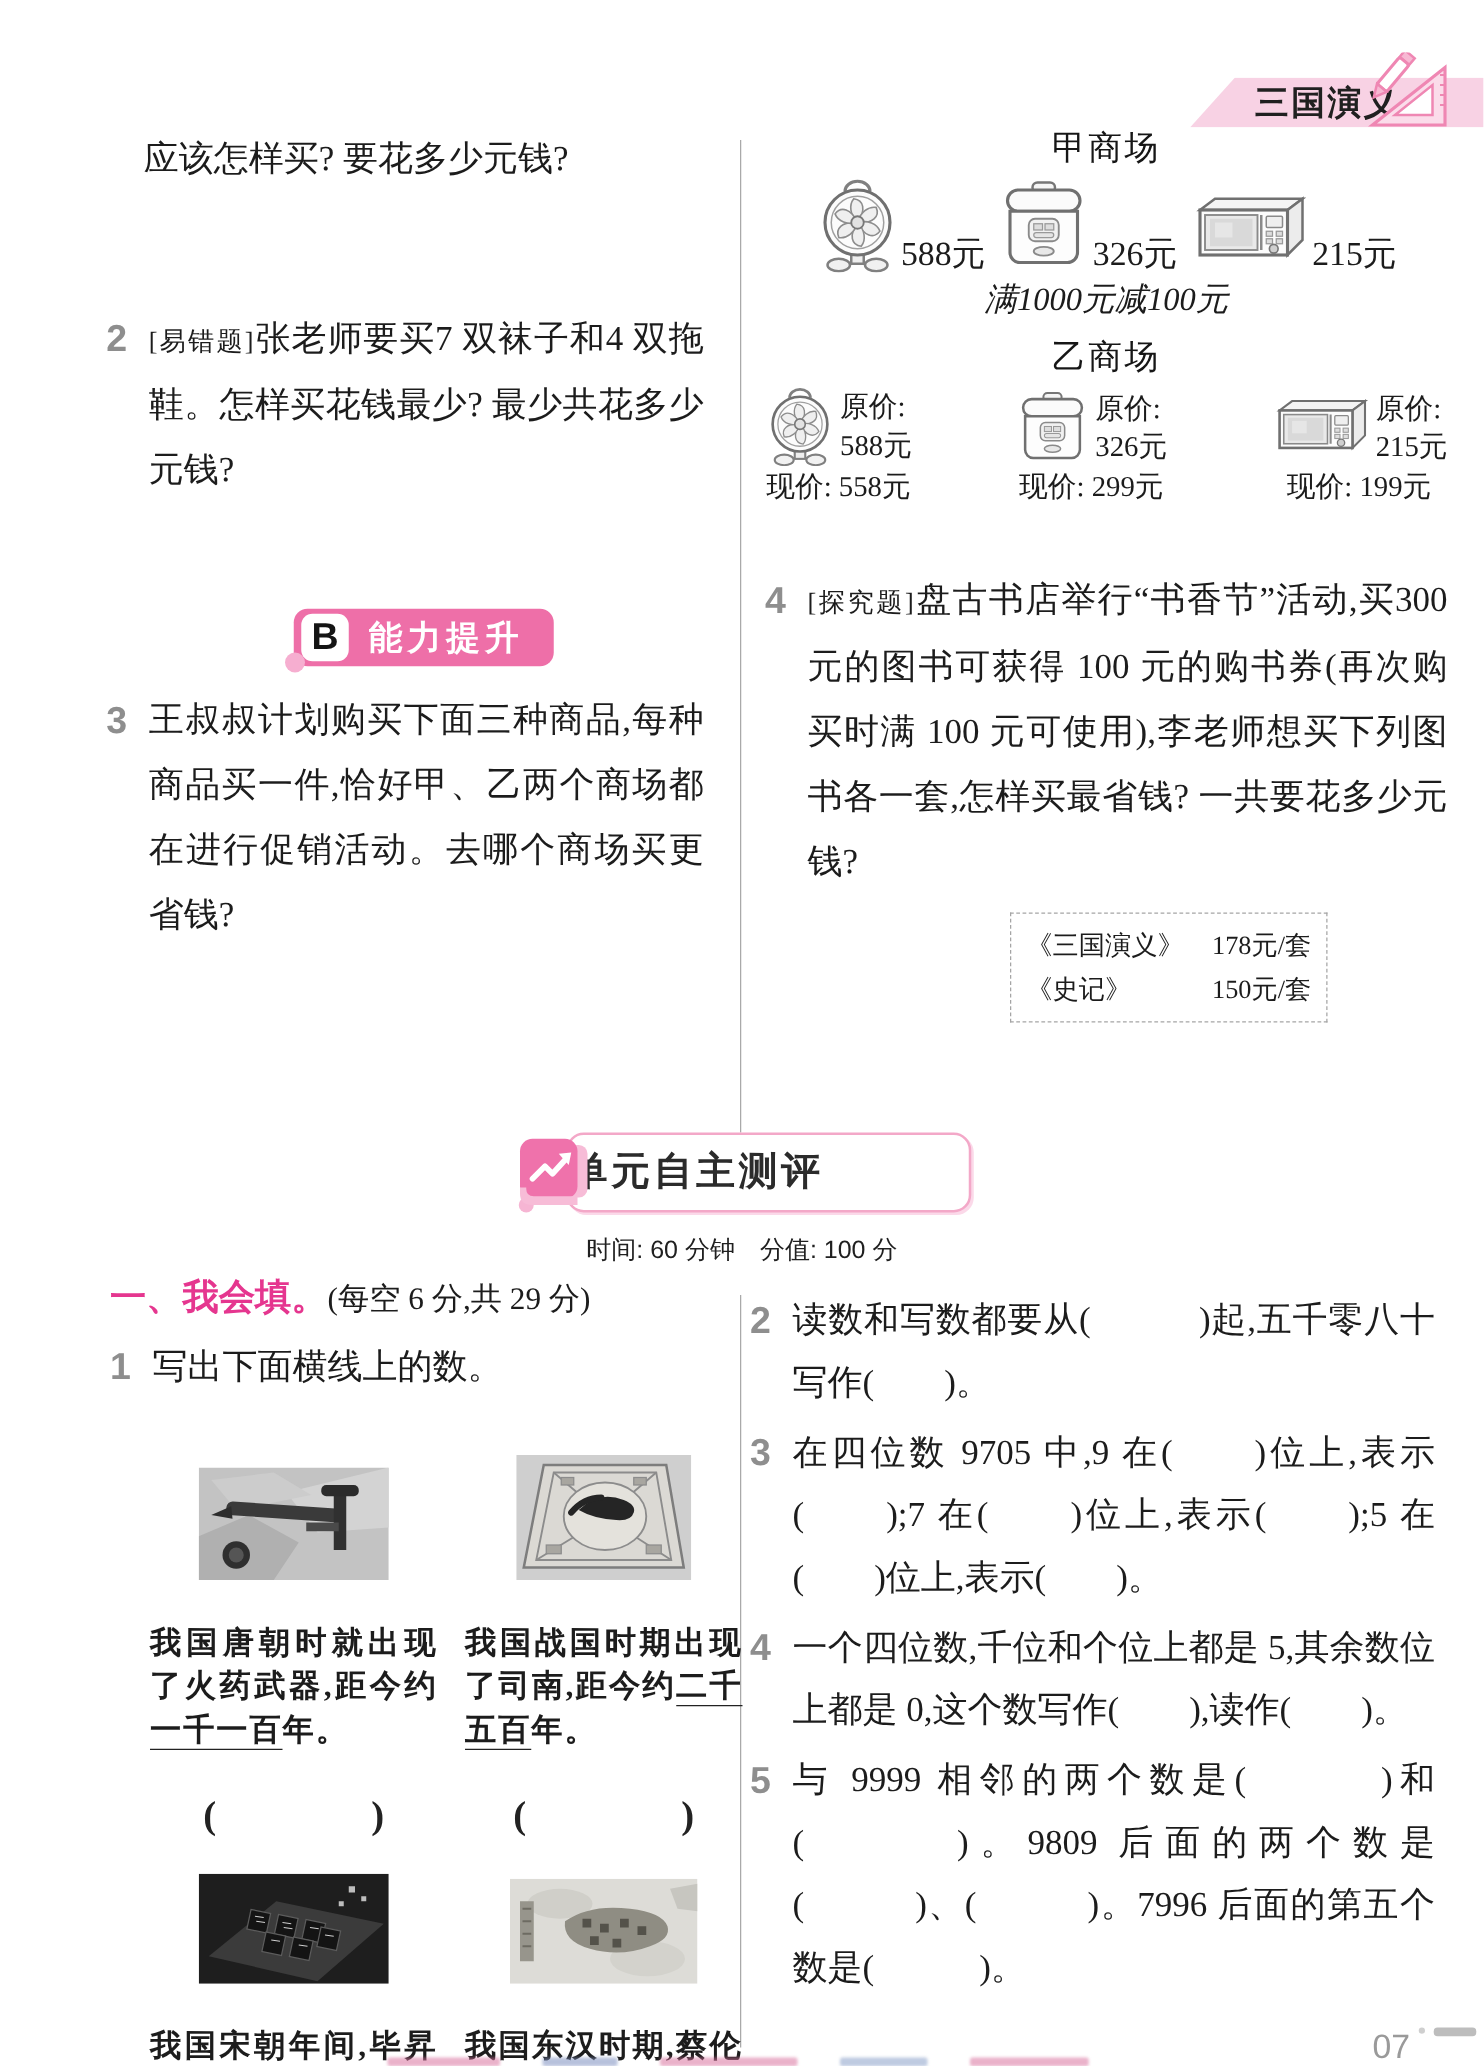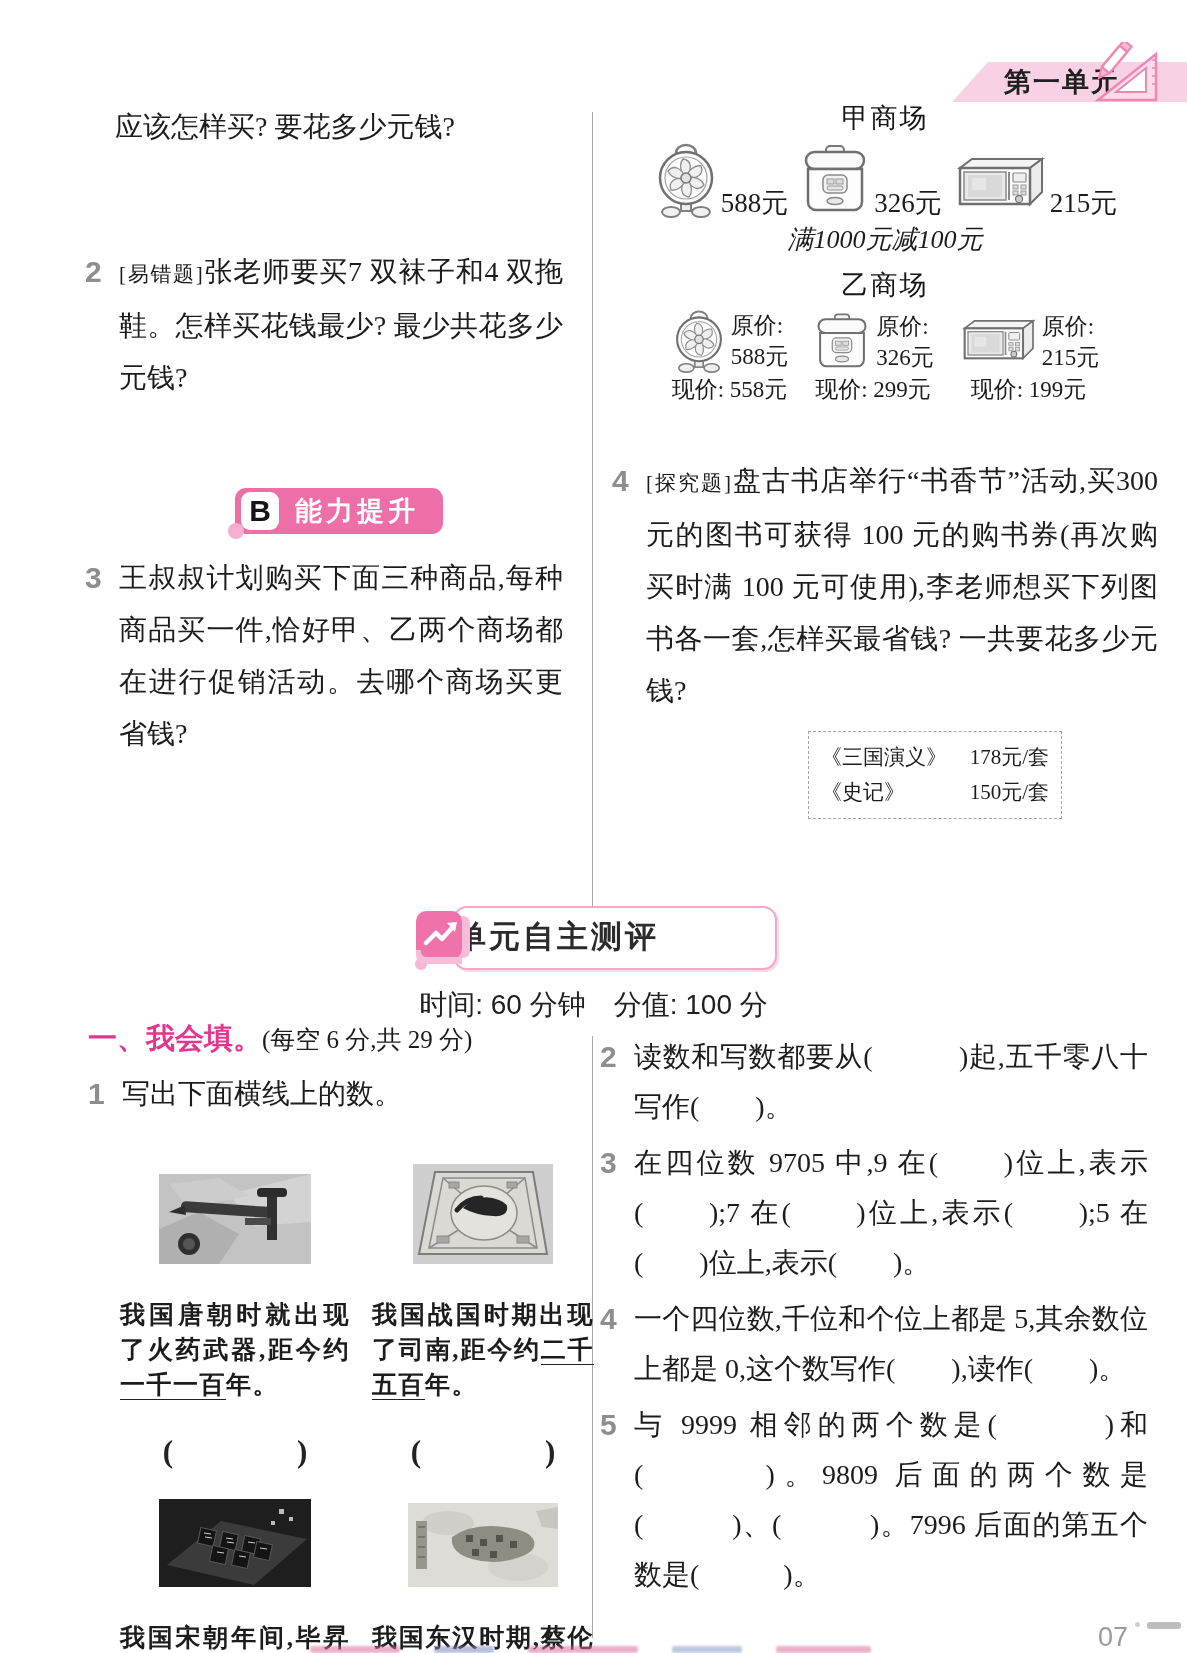--- a/index.html
+++ b/index.html
@@ -38,36 +38,36 @@
   .blabel{position:relative;color:#fff;font-family:"Liberation Sans",sans-serif;font-weight:bold;font-size:27px;
           letter-spacing:4px;margin-left:16px;}
   .q3{margin-top:18px;}
   
   .store-title{text-align:center;font-family:Liberation Sans, sans-serif;font-size:27px;color:#161616;letter-spacing:2px;}
   .rowA{display:flex;justify-content:center;align-items:flex-end;gap:10px;margin-top:6px;}
   .itemA{display:flex;align-items:flex-end;gap:2px;}
   .price{font-size:27px;line-height:30px;}
   .promo{text-align:center;font-size:26px;margin-top:4px;font-style:italic;}
   .titleB{margin-top:10px;}
-  .rowB{display:flex;justify-content:center;align-items:flex-end;gap:24px;margin-top:6px;}
+  .rowB{display:flex;justify-content:space-between;align-items:flex-end;gap:24px;margin-top:6px;}
   .itemB{display:flex;flex-direction:column;align-items:center;}
   .itemB .top{display:flex;align-items:center;gap:4px;}
   .origcol{font-size:23px;line-height:31px;}
   .nowline{font-size:23px;line-height:30px;margin-top:2px;}
   .q4{margin-top:50px;}
   .bookbox{border:1.5px dashed #a5a5a5;margin:14px 0 0 196px;width:228px;padding:8px 12px;}
   .bookrow{display:flex;justify-content:space-between;font-size:21px;line-height:35px;}
   
   .test-banner{position:absolute;left:413px;top:906px;height:62px;}
   .tb-box{margin-left:40px;width:316px;border:2px solid #f3a8c8;border-radius:14px;background:#fff;
           padding:8px 4px 10px 0;text-align:left;box-shadow:2px 2px 0 0 #fbd9e9;}
   .tb-box .t{font-family:"Liberation Sans",sans-serif;font-weight:bold;font-size:31px;color:#2b2b2b;letter-spacing:3px;}
   .tb-icon{position:absolute;left:0;top:2px;width:62px;height:64px;}
   .test-meta{position:absolute;left:0;top:986px;width:100%;text-align:center;
-             font-family:"Liberation Sans",sans-serif;font-size:28px;color:#202020;}
+             font-family:"Liberation Sans",sans-serif;font-size:20px;color:#202020;}
   
   .col-bl{position:absolute;left:88px;top:1018px;width:500px;}
   .col-br{position:absolute;left:600px;top:1032px;width:548px;}
   .sec-head{font-size:25px;line-height:40px;}
   .sec-head .pink{color:#e5368f;font-weight:bold;font-size:29px;font-family:"Liberation Sans",sans-serif;}
   .q1row{margin-top:8px;}
   .photogrid{display:grid;grid-template-columns:230px 222px;column-gap:22px;row-gap:12px;margin:42px 0 0 32px;}
   .cell{display:flex;flex-direction:column;font-weight:bold;}
   .photo-wrap{height:102px;display:flex;align-items:flex-end;justify-content:center;margin-bottom:8px;}
   .caption{font-size:25px;line-height:35px;letter-spacing:1.5px;text-align:justify;}
@@ -131,21 +131,21 @@
         <rect x="61" y="33" width="5" height="4" fill="#ddd" stroke="#999" stroke-width="1"></rect>
         <rect x="69" y="33" width="5" height="4" fill="#ddd" stroke="#999" stroke-width="1"></rect>
         <rect x="61" y="39" width="5" height="4" fill="#ddd" stroke="#999" stroke-width="1"></rect>
         <rect x="69" y="39" width="5" height="4" fill="#ddd" stroke="#999" stroke-width="1"></rect>
         <circle cx="67" cy="47" r="3.5" fill="#cfcfcf" stroke="#777" stroke-width="1.3"></circle>
       </symbol>
     </defs>
   </svg>
 
   <div class="unit-banner">
-    <span class="t">第一单元</span>
+    <span class="t">三国演义</span>
   </div>
   <svg class="hdr-icon" viewBox="0 0 80 64">
     <g transform="rotate(40 30 22)">
       <rect x="24" y="-4" width="10" height="7" fill="#f7b8d3" stroke="#ef87b3" stroke-width="2"></rect>
       <rect x="24" y="3" width="10" height="28" rx="2" fill="#fff" stroke="#ef87b3" stroke-width="2.5"></rect>
       <polygon points="24,31 34,31 29,41" fill="#f7b8d3" stroke="#ef87b3" stroke-width="2"></polygon>
     </g>
     <polygon points="16,58 74,58 74,12" fill="#fbdcea" stroke="#ef87b3" stroke-width="2.5"></polygon>
     <polygon points="34,50 64,50 64,26" fill="#ffffff" stroke="#ef87b3" stroke-width="2"></polygon>
     <g stroke="#ef87b3" stroke-width="1.5">

